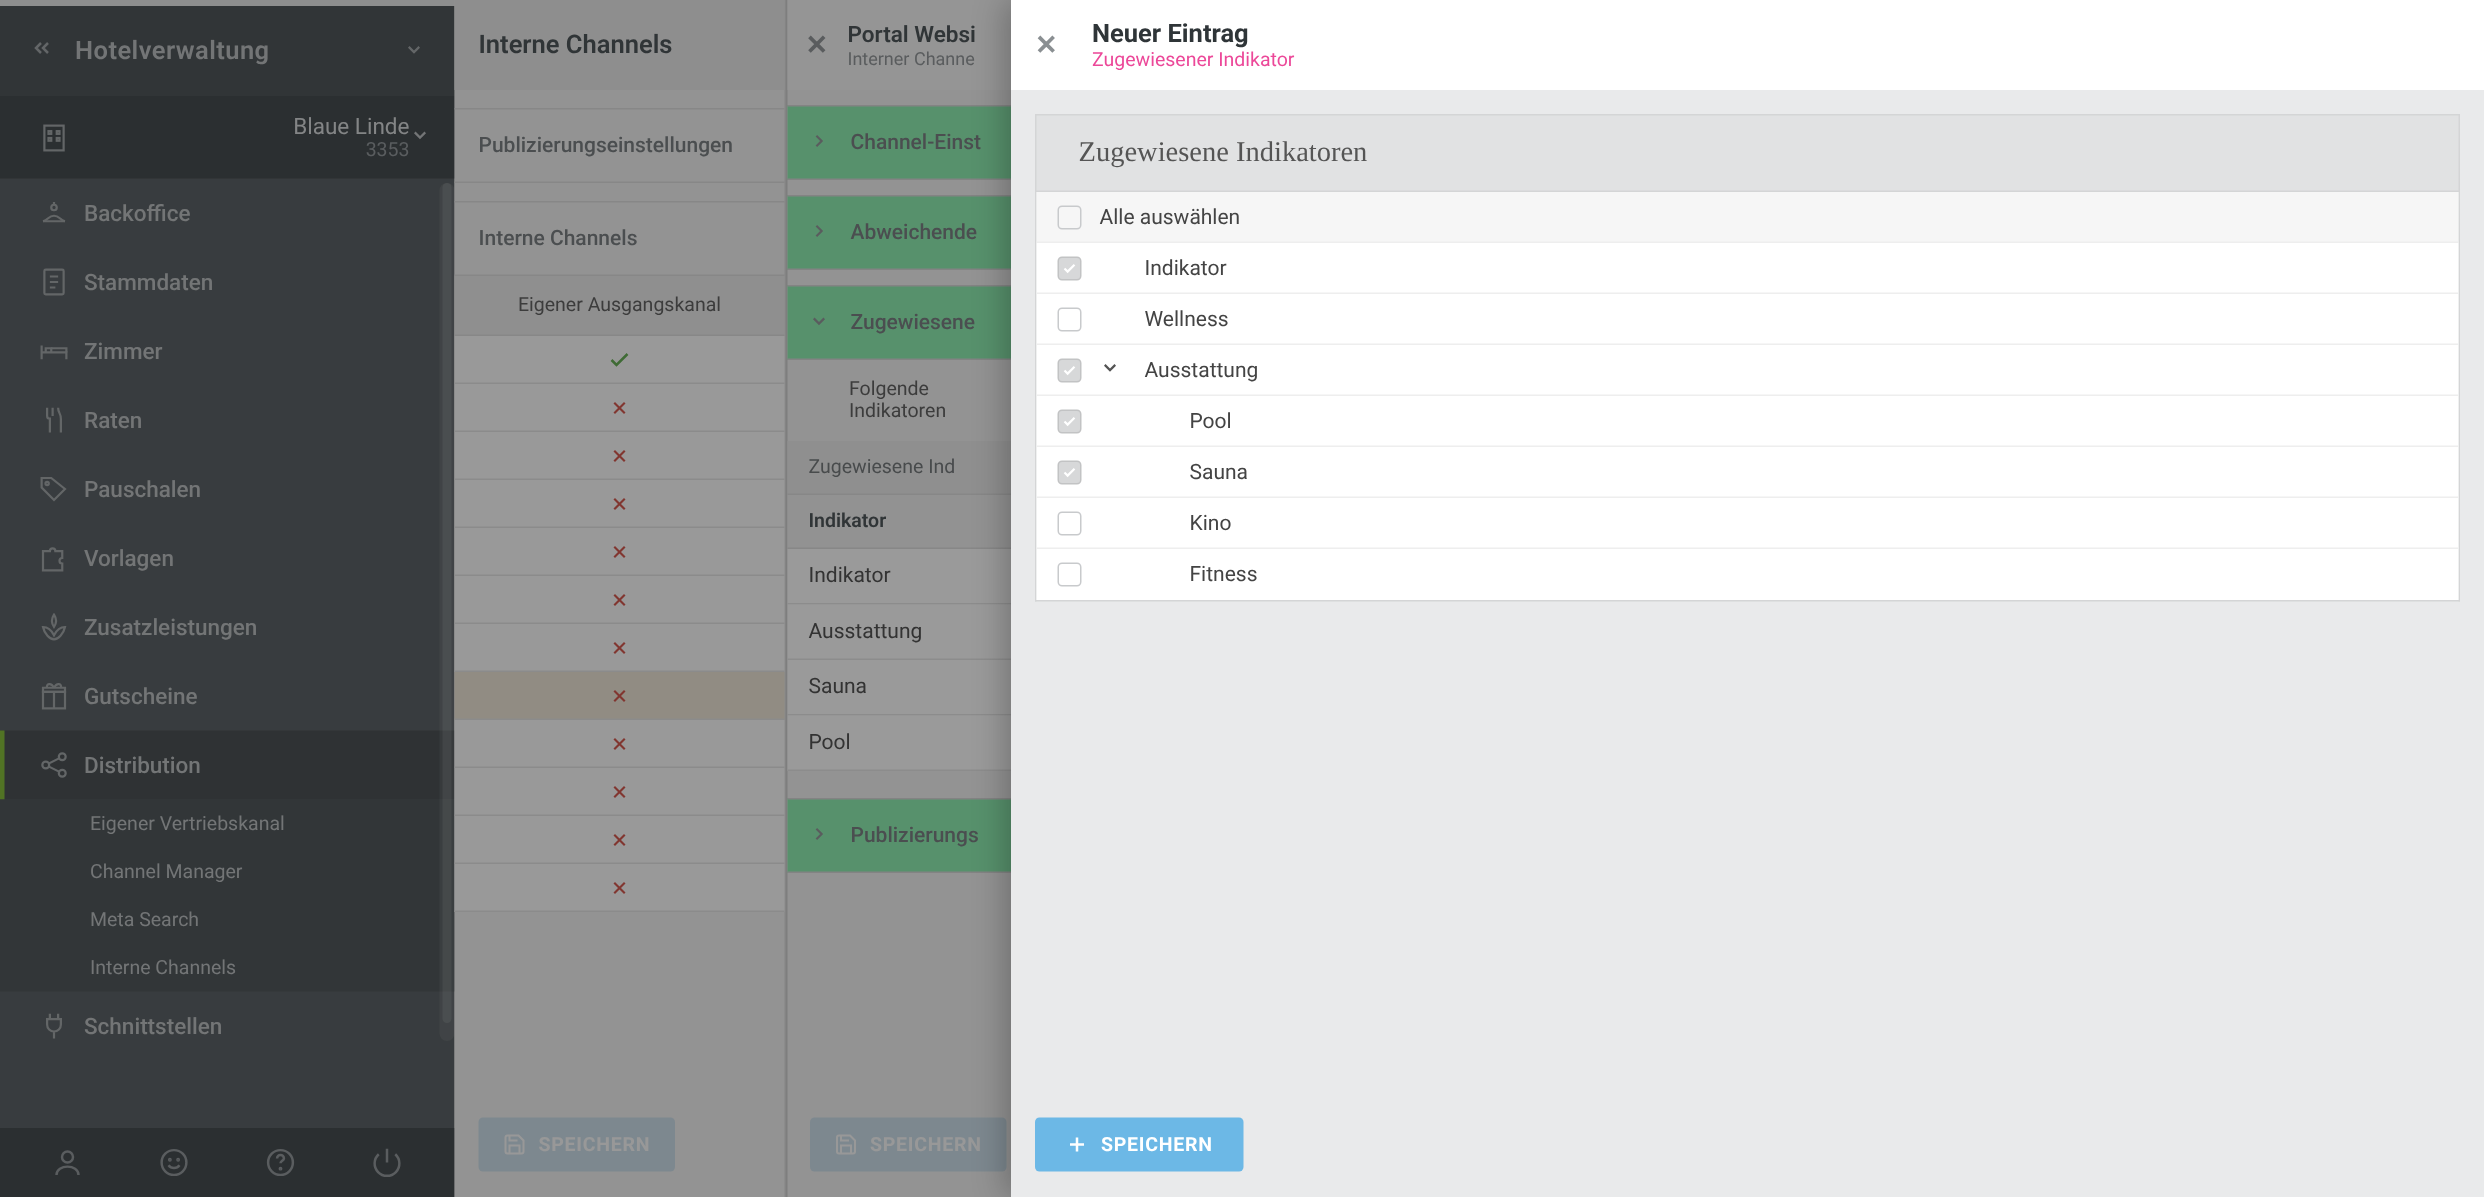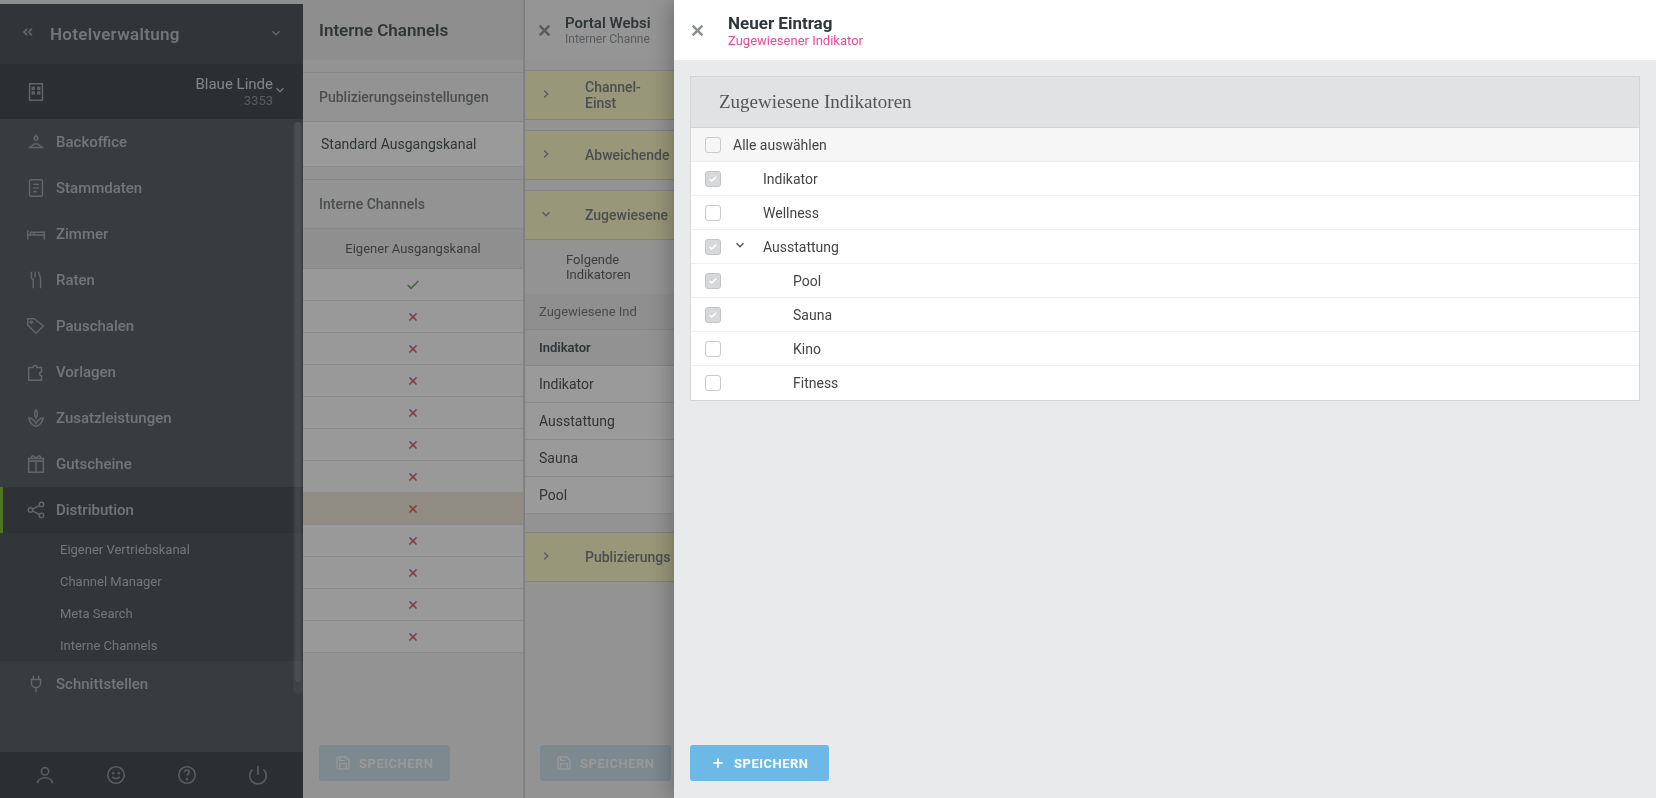--- a/index.html
+++ b/index.html
@@ -38,21 +38,21 @@
     .th-cell { padding: 12px 0; font-size: 13px; color: #555; text-align: center; border-bottom: 1px solid #dcdcdc; background:#ececec;}
     .status-row { height: 32px; display: flex; align-items: center; justify-content: center; border-bottom: 1px solid #e4e4e4; background:#fdfdfd; }
     .status-row.highlight { background: #efe6d6; }
     
     
     .panel2 { position: absolute; left: 524px; top: 0; width: 150px; height: 798px; background: #f2f2f2; border-left: 1px solid #ccc; }
     .panel2-header { height: 60px; display: flex; align-items: center; padding: 0 12px; background: #f6f6f6; }
     .close-x { width: 28px; color: #8a8f92; cursor: pointer; font-size: 18px; font-weight: bold; }
     .p2-title { font-size: 15px; font-weight: 600; color: #3f474b; }
     .p2-sub { font-size: 12px; color: #8a8f92; }
-    .accordion { height: 50px; display: flex; align-items: center; padding: 0 14px; background: #fef9c3; border-top: 1px solid #d6d6d6; border-bottom: 1px solid #d6d6d6; gap: 32px; margin-top: 10px; }
+    .accordion { height: 50px; display: flex; align-items: center; padding: 0 14px; background: #86efac; border-top: 1px solid #d6d6d6; border-bottom: 1px solid #d6d6d6; gap: 14px; margin-top: 10px; }
     .acc-chev { color: #8a8f92; }
     .acc-label { font-size: 14px; color: #6f7578; font-weight: 500; }
     .desc-row { padding: 12px 14px; font-size: 13px; color: #555; margin-left: 27px; }
     .grp-hdr { padding: 10px 14px; font-size: 13px; color: #6a6f72; background: #ececec; border-bottom: 1px solid #dcdcdc; }
     .ind-hdr { padding: 10px 14px; font-size: 13px; font-weight: 600; color: #3f474b; background: #f0f0f0; border-bottom: 1px solid #dcdcdc; }
     .ind-row { padding: 10px 14px; font-size: 14px; color: #444; background: #fff; border-bottom: 1px solid #e6e6e6; }
     
     .save-btn-row { position: absolute; bottom: 0; left: 303px; width: 221px; height: 70px; display: flex; align-items: center; padding: 0 16px; }
     .save-btn-row2 { position: absolute; bottom: 0; left: 524px; width: 150px; height: 70px; display: flex; align-items: center; padding: 0 16px; }
     .btn-disabled { background: #bfd9ea; color: #fff; padding: 10px 16px; border-radius: 3px; font-size: 13px; font-weight: 700; letter-spacing: 0.5px; display: flex; align-items: center; gap: 8px; opacity: 0.75; }
@@ -262,21 +262,20 @@
     <span class="bottom-icon"><svg width="22" height="22" viewBox="0 0 24 24" fill="none" stroke="currentColor" stroke-width="1.8">
           <path d="M18 6a9 9 0 11-12 0"></path>
           <line x1="12" y1="2" x2="12" y2="12"></line>
         </svg></span>
   </div>
 </div>
 
 <div class="panel1">
   <div class="panel1-header">Interne Channels</div>
   <div class="section-title">Publizierungseinstellungen</div>
-  <div class="section-item">Standard Ausgangskanal</div>
   <div class="section-title">Interne Channels</div>
   <div class="th-cell">Eigener Ausgangskanal</div>
   <div id="status-rows">
       <div class="status-row">
         <svg width="16" height="16" viewBox="0 0 24 24" fill="none" stroke="#5aa948" stroke-width="2.5">
           <polyline points="20 6 9 17 4 12"></polyline>
         </svg>
       </div>
       <div class="status-row">
         <svg width="14" height="14" viewBox="0 0 24 24" fill="none" stroke="#d24a3e" stroke-width="2.5">

